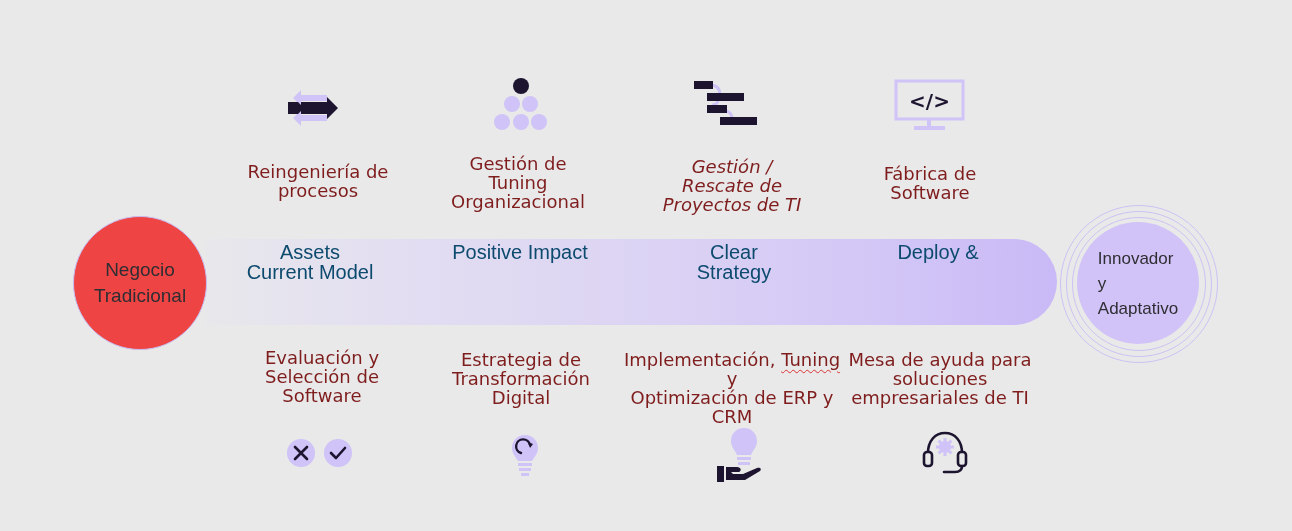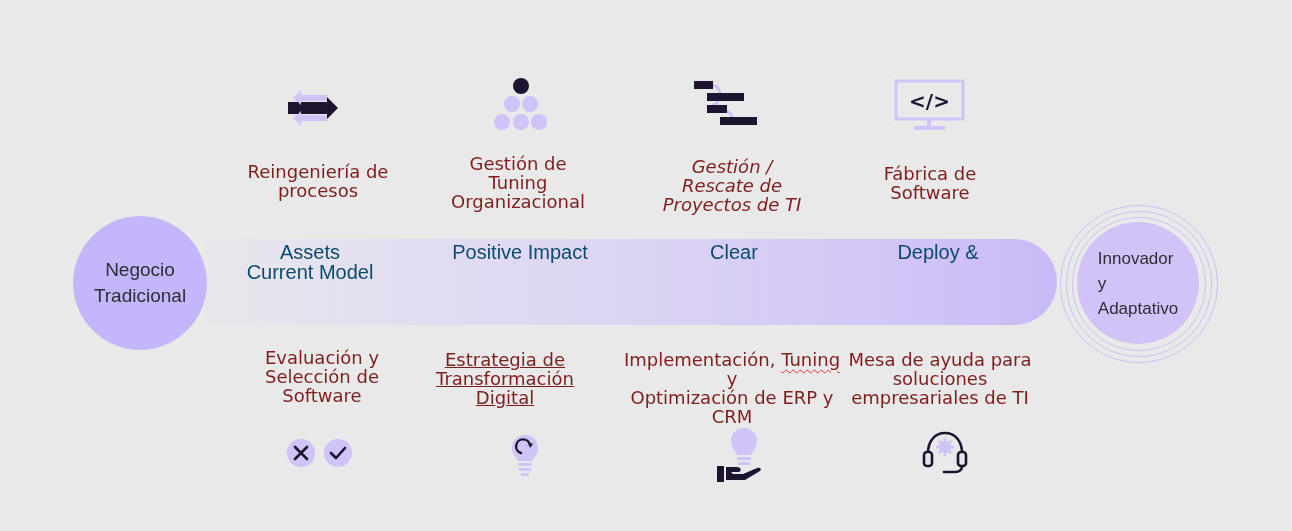--- a/index.html
+++ b/index.html
@@ -17,21 +17,21 @@
   }
   .stage-label {
     position:absolute; top:242px; width:220px; text-align:center;
     font-family:"Liberation Sans", sans-serif;
     font-size:20px; line-height:20px; color:#0c4a6e;
   }
   .circle-left {
     position:absolute; left:73px; top:216px; width:132px; height:132px;
     border:1.5px solid #c7bdf0; border-radius:50%;
     display:flex; align-items:center; justify-content:center; text-align:center;
-    background:#c4b5fd;
+    background:#ef4444;
   }
   .circle-left span {
     font-family:"Liberation Sans", sans-serif; font-size:19px; line-height:26px; color:#2e2e33;
     white-space:pre-line;
   }
   .ring { position:absolute; border-radius:50%; border:1.5px solid #cdc2f3; }
   .circle-right {
     position:absolute; left:1077px; top:222px; width:122px; height:122px; border-radius:50%;
     background:#d1c3f7;
     display:flex; align-items:center; justify-content:center; text-align:left;
@@ -69,20 +69,21 @@
 
 <div class="stage-label" style="left:200px;">
   <div>Assets</div>
   <div>Current Model</div>
 </div>
 <div class="stage-label" style="left:410px;">
   <div>Positive Impact</div>
 </div>
 <div class="stage-label" style="left:624px;">
   <div>Clear</div>
+  <div>Strategy</div>
 </div>
 <div class="stage-label" style="left:828px;">
   <div>Deploy &amp;</div>
 </div>
 
 <svg class="icon" style="left:285px;top:88px;" width="56" height="40" viewBox="0 0 56 40">
   <polygon points="16,2 16,7 42,7 42,13 16,13 16,18 8,10" fill="#cfc3f7"></polygon>
   <polygon points="16,22 16,27 42,27 42,33 16,33 16,38 8,30" fill="#cfc3f7"></polygon>
   <polygon points="3,14 13,14 16,17 16,14 42,14 42,9 53,20 42,31 42,26 16,26 16,23 13,26 3,26" fill="#1d1430"></polygon>
 </svg>
@@ -120,21 +121,21 @@
 Organizacional</div>
 <div class="caption" style="left:632px;top:157px;font-style:italic;">Gestión /
 Rescate de
 Proyectos de TI</div>
 <div class="caption" style="left:830px;top:164px;">Fábrica de
 Software</div>
 
 <div class="caption" style="left:222px;top:348px;">Evaluación y
 Selección de
 Software</div>
-<div class="caption" style="left:405px;top:350px;text-decoration:underline;">Estrategia de
+<div class="caption" style="left:421px;top:350px;">Estrategia de
 Transformación
 Digital</div>
 <div class="caption" style="left:620px;top:350px;width:224px;"><span>Implementación, </span><span class="spell">Tuning</span><span> y
 Optimización de ERP y
 CRM</span></div>
 <div class="caption" style="left:840px;top:350px;">Mesa de ayuda para
 soluciones
 empresariales de TI</div>
 
 <svg class="icon" style="left:285px;top:437px;" width="70" height="32" viewBox="0 0 70 32">

